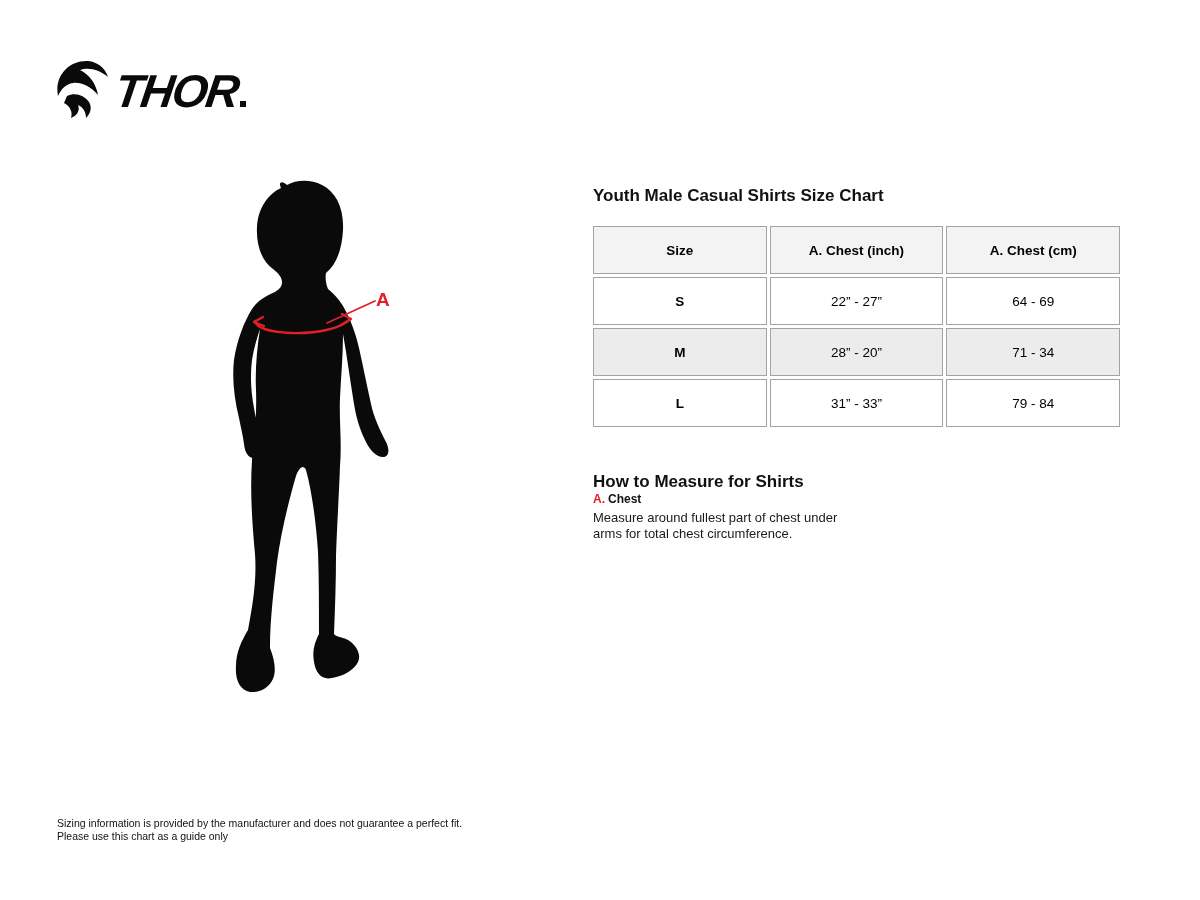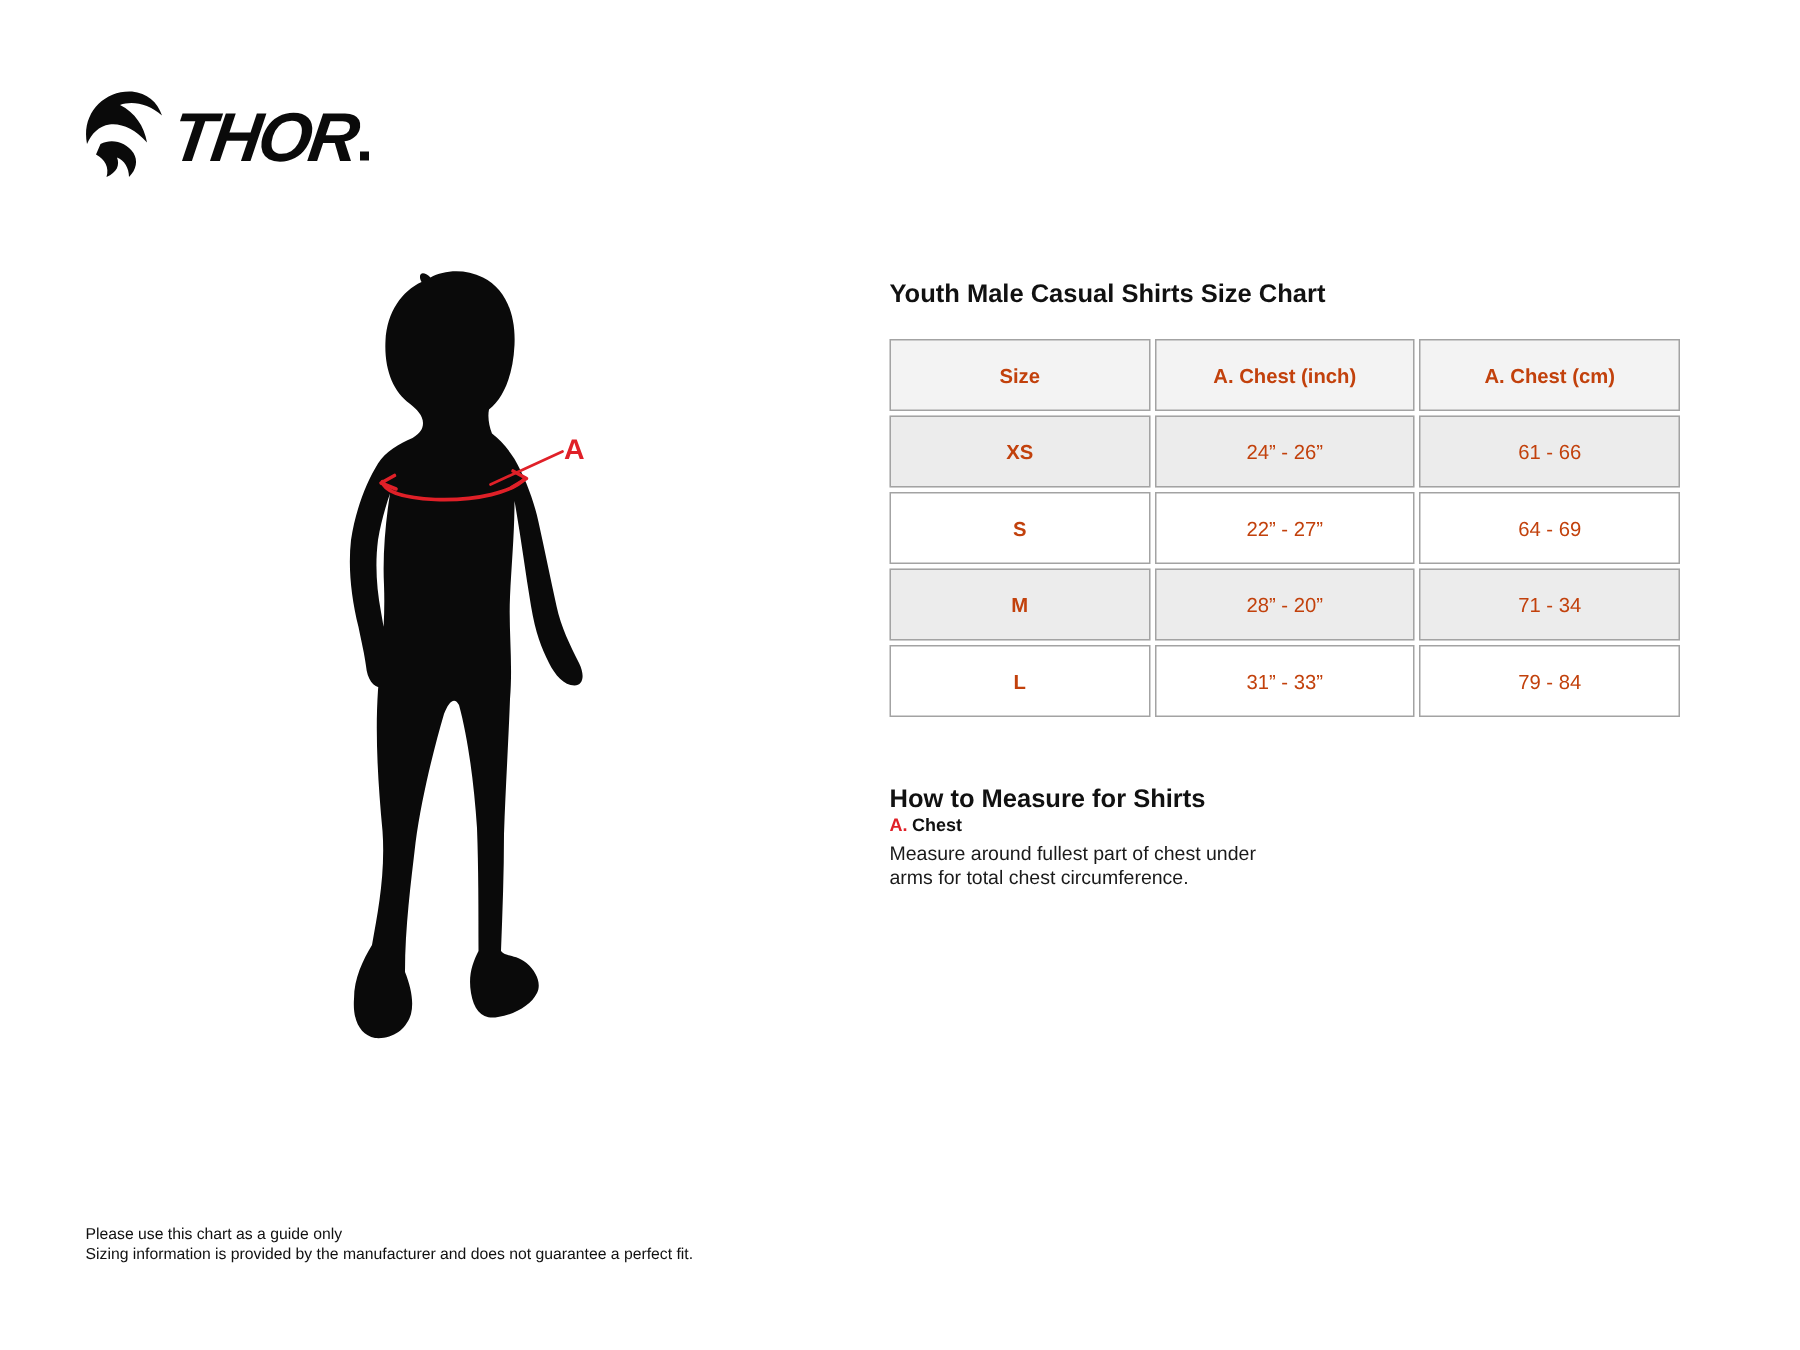--- a/index.html
+++ b/index.html
@@ -13,21 +13,21 @@
 
   .content { position:absolute; left:565px; top:186px; width:532px;padding-left:28px; }
   .chart-title { font-size:17px; font-weight:bold; margin:0 0 17px 0; color:#111; }
 
   table.size-table {
     border-collapse:separate; border-spacing:3px; table-layout:fixed;
     width:533px; margin-left:-3px;
   }
   .size-table th, .size-table td {
     border:1px solid #a3a3a3; height:48px; padding:0;
-    text-align:center; vertical-align:middle; font-size:13.5px; color:#c2410c;
+    text-align:center; vertical-align:middle; font-size:13.5px; color:#000000;
     background:#ffffff;
   }
   .size-table th { background:#f3f3f3; font-weight:bold; }
   .size-table tr.shaded td { background:#ececec; }
   .size-table td.size-cell { font-weight:bold; }
 
   .measure-heading { font-size:17px; font-weight:bold; margin:42px 0 0 0; color:#111; }
   .measure-key-line { font-size:12px; font-weight:bold; color:#111; }
   .measure-key { color:#e02028; margin-right:3px; }
   .measure-desc { margin:4px 0 0 0; font-size:13px; line-height:1.22; width:248px; color:#1a1a1a; }
@@ -97,25 +97,20 @@
 
     <table class="size-table">
       <thead>
         <tr>
           <th>Size</th>
           <th>A. Chest (inch)</th>
           <th>A. Chest (cm)</th>
         </tr>
       </thead>
       <tbody>
-        <tr class="shaded">
-          <td class="size-cell">XS</td>
-          <td>24” - 26”</td>
-          <td>61 - 66</td>
-        </tr>
         <tr>
           <td class="size-cell">S</td>
           <td>22” - 27”</td>
           <td>64 - 69</td>
         </tr>
         <tr class="shaded">
           <td class="size-cell">M</td>
           <td>28” - 20”</td>
           <td>71 - 34</td>
         </tr>
@@ -128,17 +123,17 @@
     </table>
 
     <h2 class="measure-heading">How to Measure for Shirts</h2>
     <div class="measure-key-line">
       <span class="measure-key">A.</span><span>Chest</span>
     </div>
     <p class="measure-desc">Measure around fullest part of chest under arms for total chest circumference.</p>
   </div>
 
   <div class="footer">
+    <div>Sizing information is provided by the manufacturer and does not guarantee a perfect fit.</div>
     <div>Please use this chart as a guide only</div>
-    <div>Sizing information is provided by the manufacturer and does not guarantee a perfect fit.</div>
   </div>
 
 </div>
 
 </body></html>

